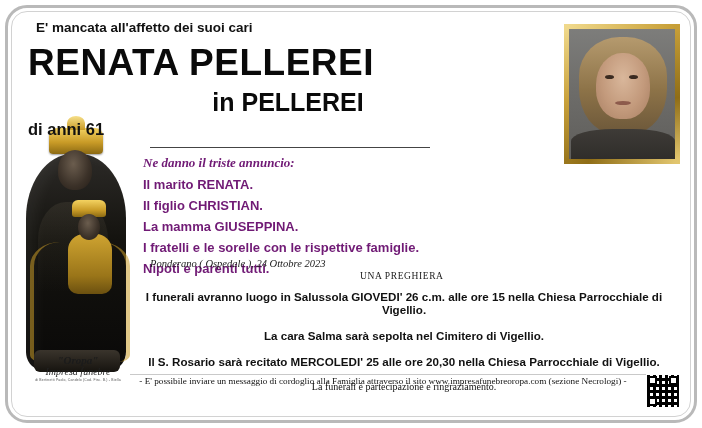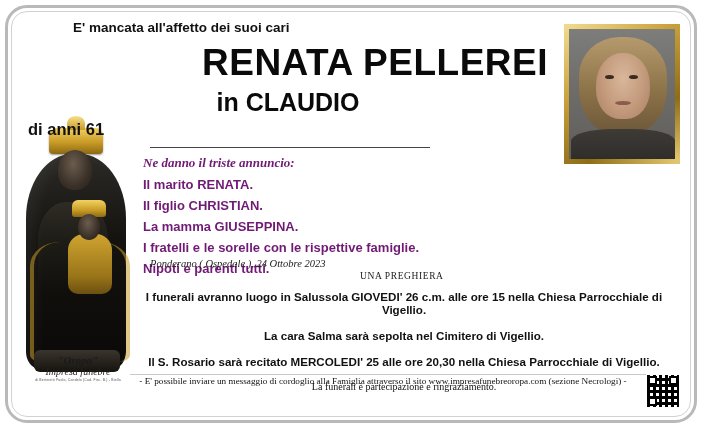--- a/index.html
+++ b/index.html
@@ -258,28 +258,27 @@
 
   
   .lead {
     position: absolute;
     left: 36px;
     top: 20px;
     font-family: "Liberation Sans", sans-serif;
     font-weight: bold;
     font-size: 13.5px;
     color: #111;
-    margin-left: 37px;
   }
   .name {
     position: absolute;
     left: 28px;
     top: 42px;
     width: 520px;
-    text-align: right;
+    text-align: left;
     font-family: "Liberation Sans", sans-serif;
     font-weight: bold;
     font-size: 37px;
     letter-spacing: 0.5px;
     color: #0a0a0a;
     white-space: nowrap;
   }
   .name2 {
     position: absolute;
     left: 28px;
@@ -457,21 +456,21 @@
       <div class="photo-face"></div>
       <div class="photo-eye left"></div>
       <div class="photo-eye right"></div>
       <div class="photo-mouth"></div>
       <div class="photo-body"></div>
     </div>
   </div>
 
   <div class="lead">E' mancata all'affetto dei suoi cari</div>
   <div class="name">RENATA PELLEREI</div>
-  <div class="name2">in CLAUDIO</div>
+  <div class="name2">in PELLEREI</div>
   <div class="age">di anni 61</div>
   <div class="rule"></div>
 
   <div class="announce">
     <div class="line italic">Ne danno il triste annuncio:</div>
     <div class="line">Il marito RENATA.</div>
     <div class="line">Il figlio CHRISTIAN.</div>
     <div class="line">La mamma GIUSEPPINA.</div>
     <div class="line">I fratelli e le sorelle con le rispettive famiglie.</div>
     <div class="line">Nipoti e parenti tutti.</div>

